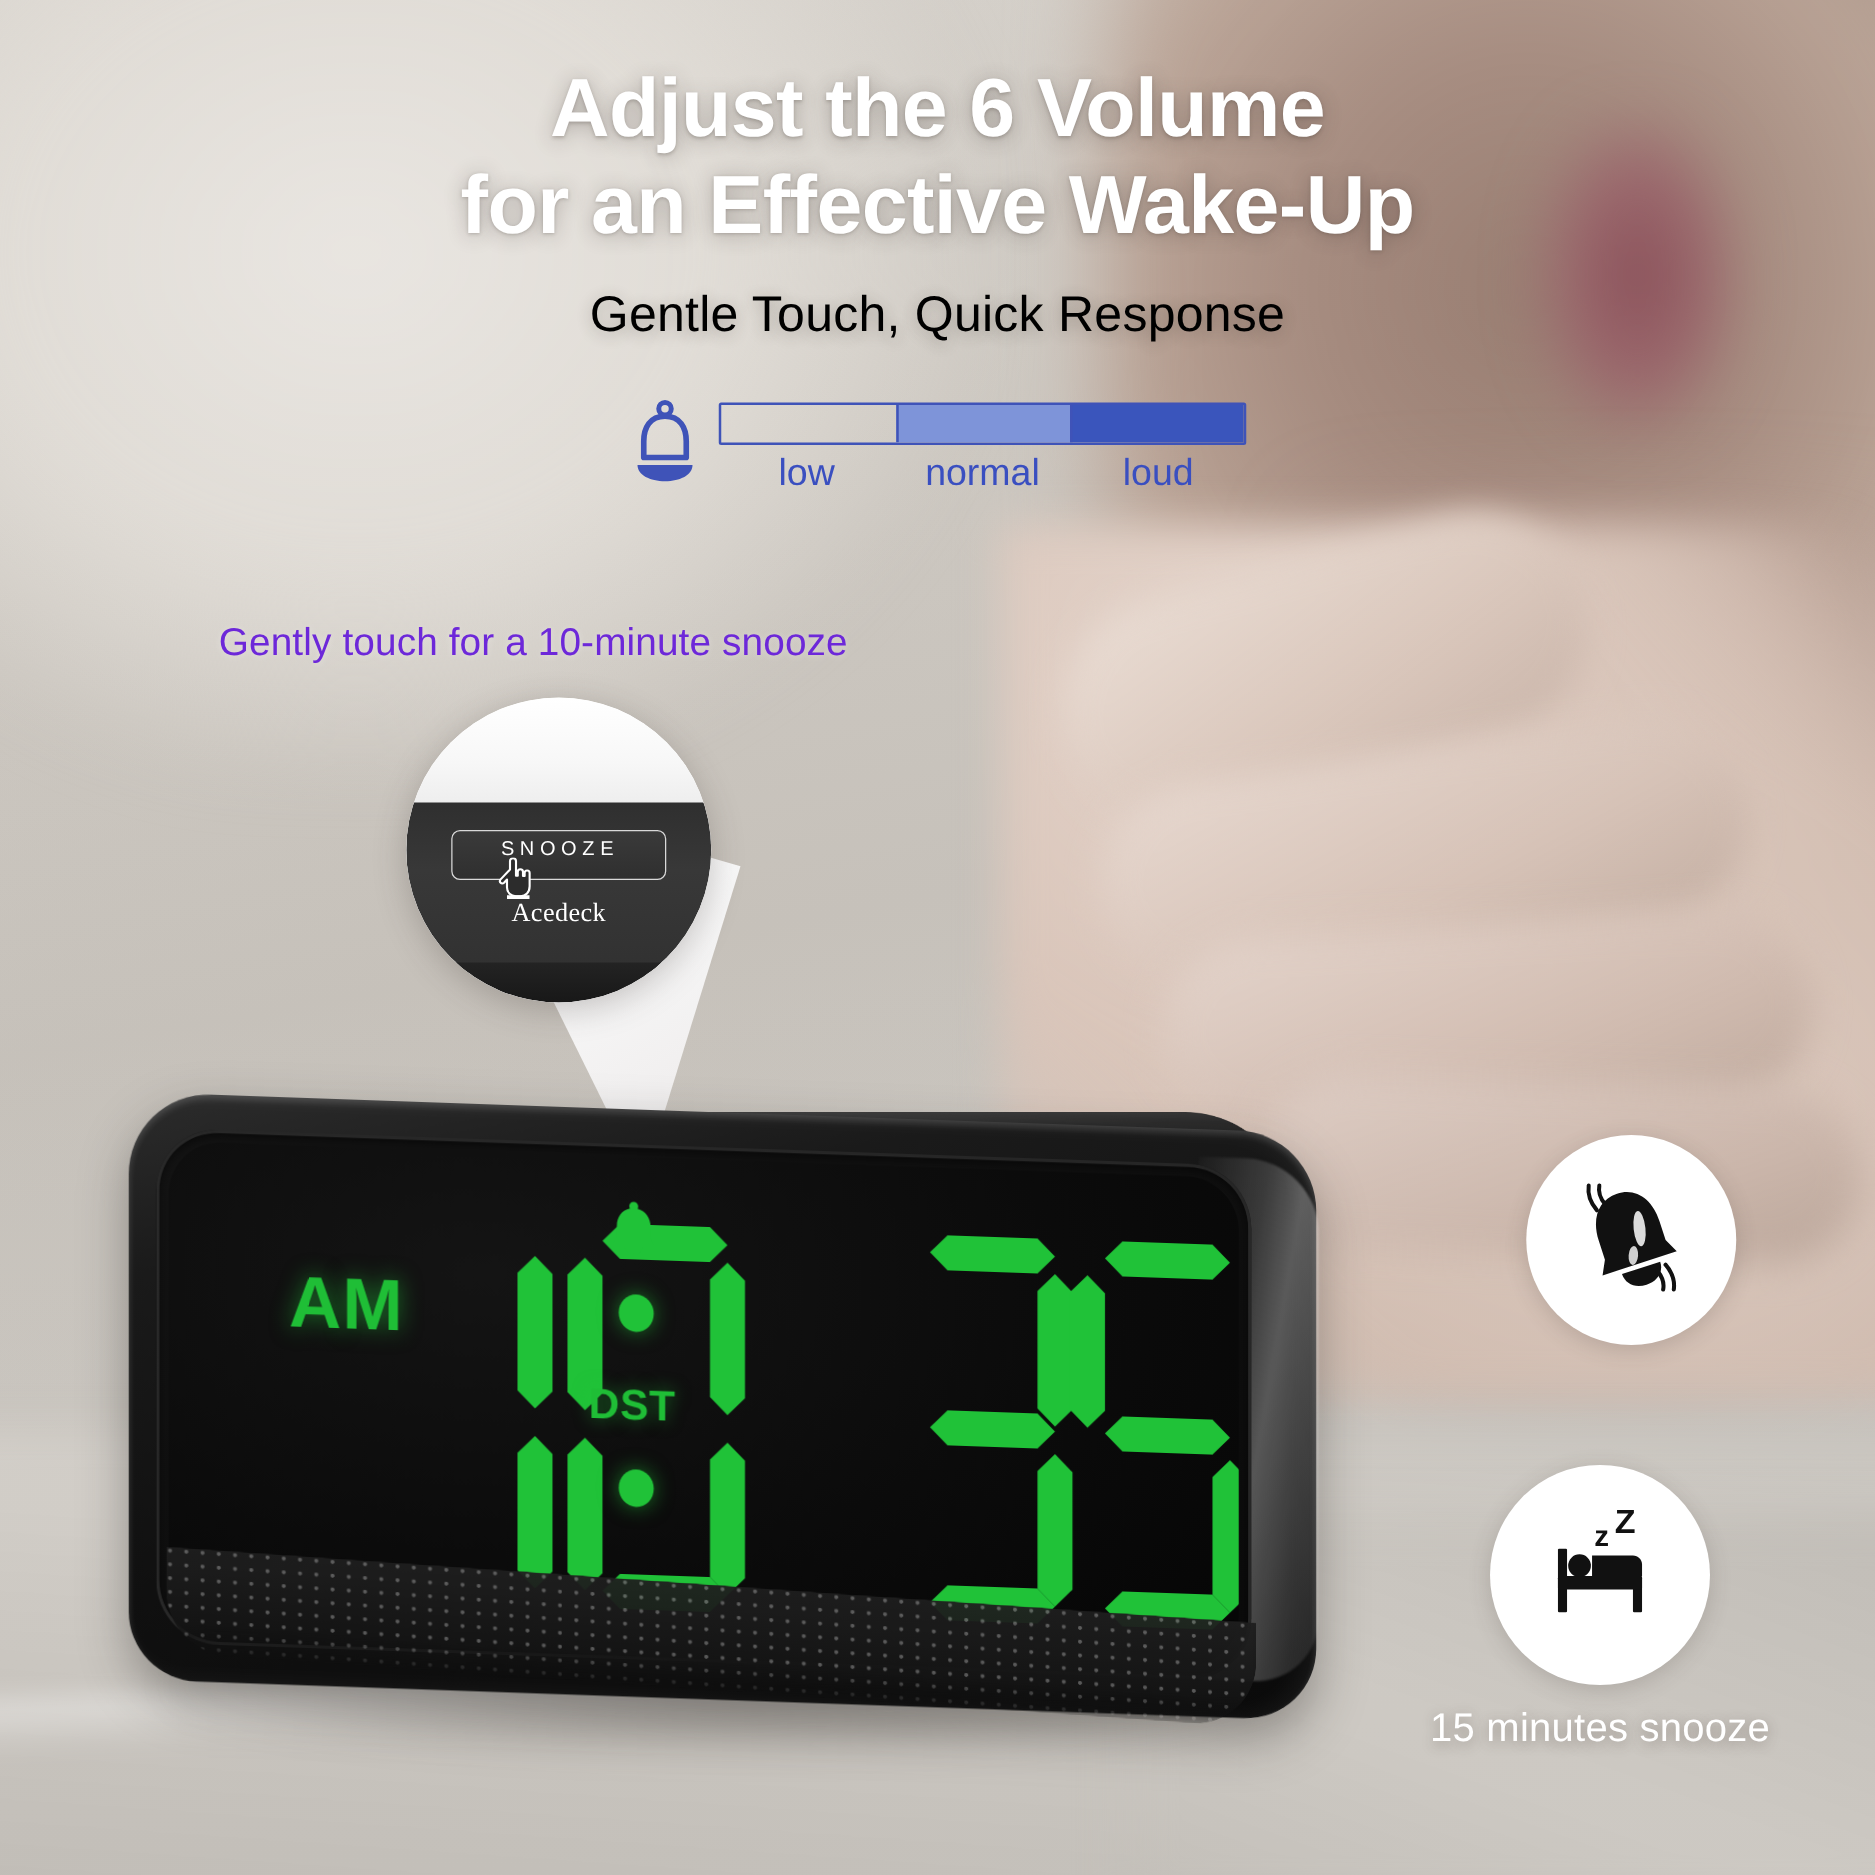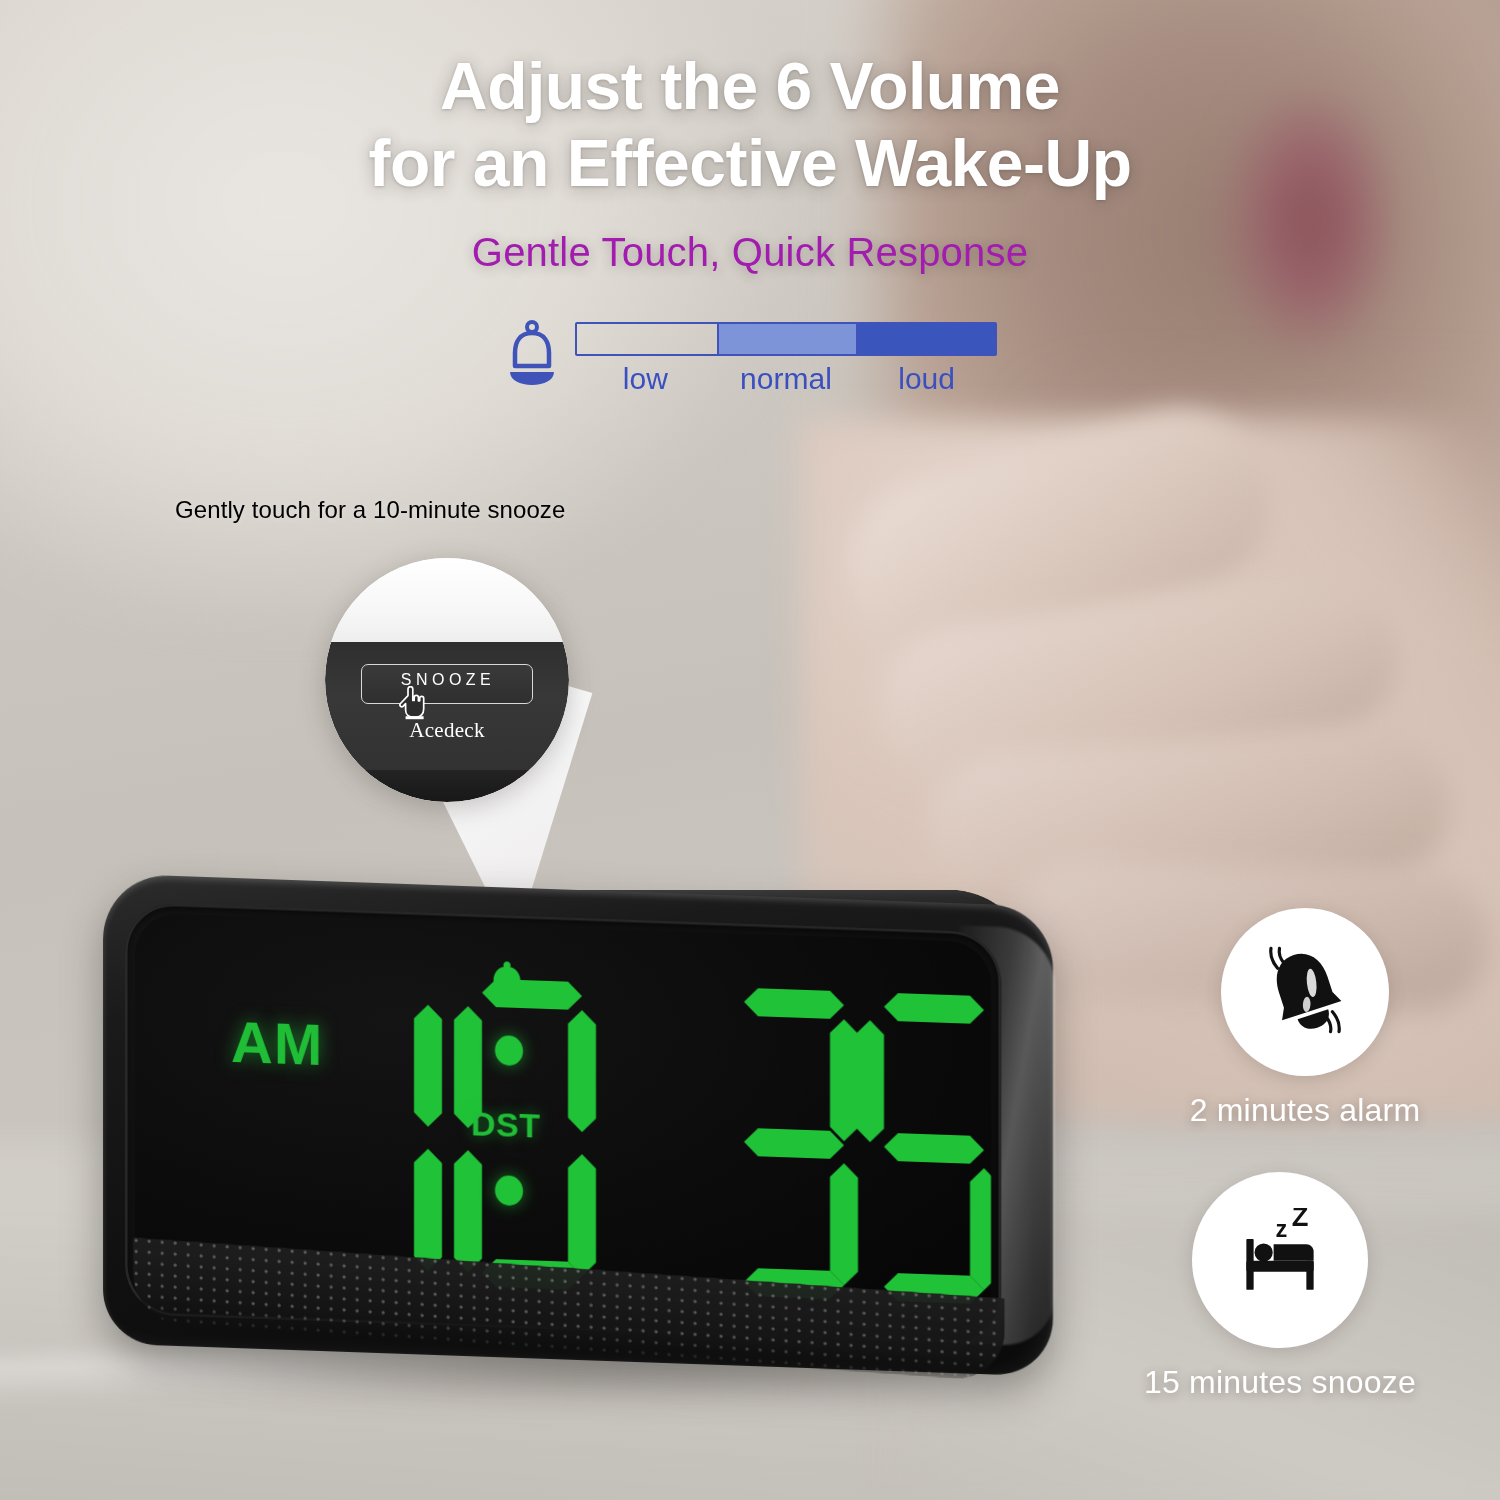--- a/index.html
+++ b/index.html
@@ -117,21 +117,21 @@
     font-weight:bold;
     font-size:66px;
     line-height:1.16;
     letter-spacing:-0.5px;
     text-shadow:0 2px 16px rgba(60,50,45,.30), 0 1px 3px rgba(60,50,45,.25);
   }
   .headline .l2 { display:block; }
   .subhead {
     position:absolute; left:0; top:230px; width:1500px;
     text-align:center;
-    color:#a21caf;
+    color:#000000;
     font-size:40px;
     letter-spacing:0.2px;
     text-shadow:0 2px 12px rgba(60,50,45,.32);
   }
 
   
   .volume-row {
     position:absolute; left:0; top:322px; width:1500px;
     display:flex; justify-content:center; align-items:flex-start;
   }
@@ -151,21 +151,21 @@
   .vol-seg.s3 { width:33.3%; background:#3a55bc; border-left:2.5px solid #3f53b8; }
   .vol-labels {
     display:flex; width:422px; margin-top:6px;
     color:#3a4fc0; font-size:30px; font-weight:500;
   }
   .vol-labels span { width:33.33%; text-align:center; }
 
   
   .callout-caption {
     position:absolute; left:175px; top:496px;
-    color:#000000; font-size:24px; font-weight:500;
+    color:#6d28d9; font-size:31px; font-weight:500;
     letter-spacing:0.1px;
     text-shadow:0 1px 6px rgba(255,255,255,.35);
   }
   
   .callout-cone {
     position:absolute; left:330px; top:600px;
     width:320px; height:310px;
     clip-path:polygon(8% 8%, 82% 30%, 61% 100%, 52% 100%);
     background:linear-gradient(150deg,#ffffff 0%,#fbfbfb 45%,#eceaea 100%);
     filter:blur(0.4px);
@@ -561,21 +561,20 @@
         </g>
         <g fill="none" stroke="#111111" stroke-width="3.4" stroke-linecap="round">
           <path d="M26 32 C20 25 18 18 19 11"></path>
           <path d="M33 27 C28 21 27 16 28 11"></path>
           <path d="M84 78 C90 85 92 92 91 99"></path>
           <path d="M77 83 C82 89 83 94 82 99"></path>
         </g>
       </svg>
     </span>
   </div>
-  <div class="feature-label">2 minutes alarm</div>
 </div>
 
 <div class="feature f2">
   <div class="feature-circle">
     <span>
       <svg viewBox="0 0 110 110" width="100" height="100" aria-hidden="true">
         <g fill="#111111">
           <rect x="18" y="34" width="8" height="56" rx="1"></rect>
           <rect x="84" y="58" width="8" height="32" rx="1"></rect>
           <rect x="18" y="58" width="74" height="12" rx="2"></rect>

